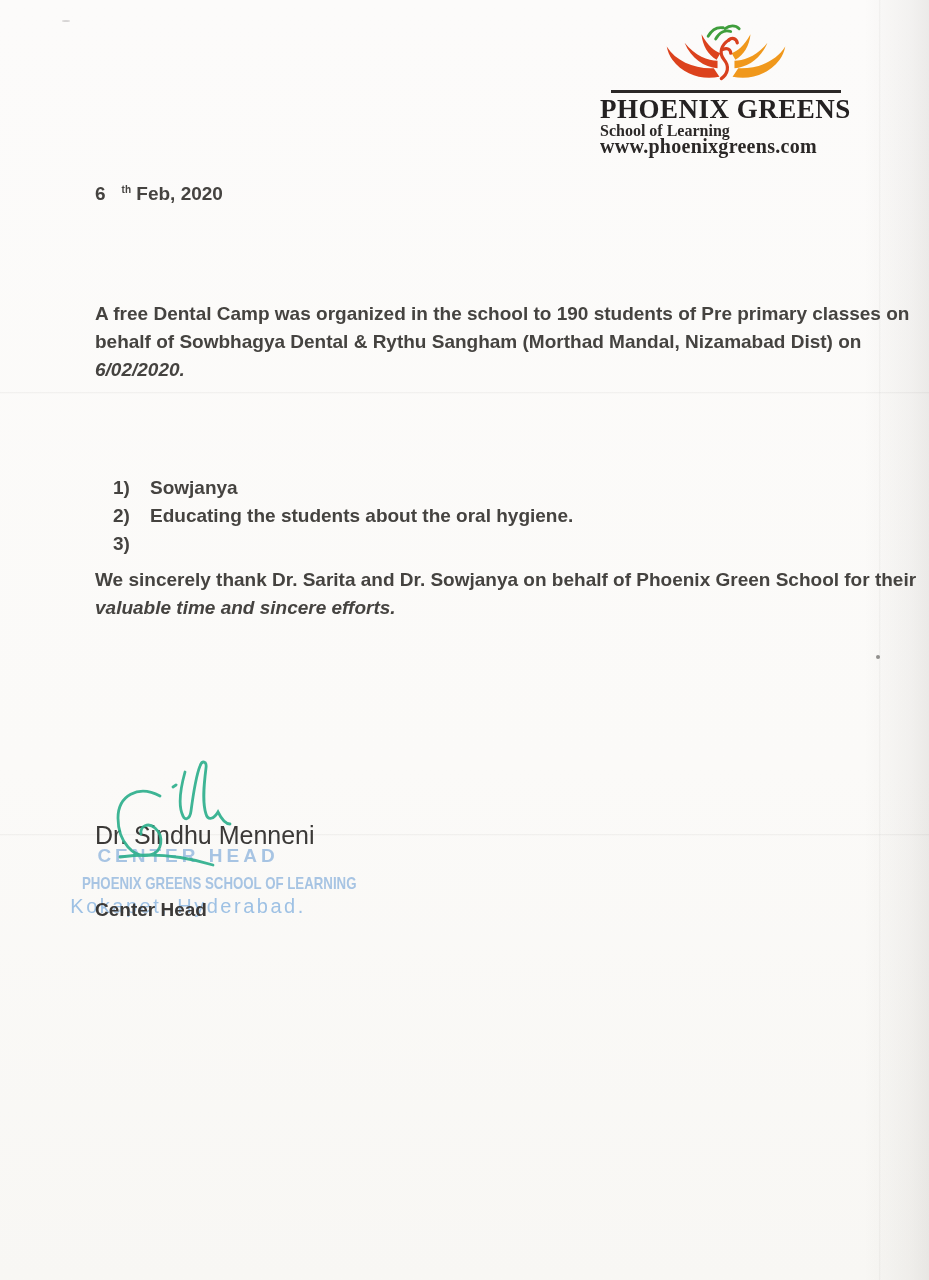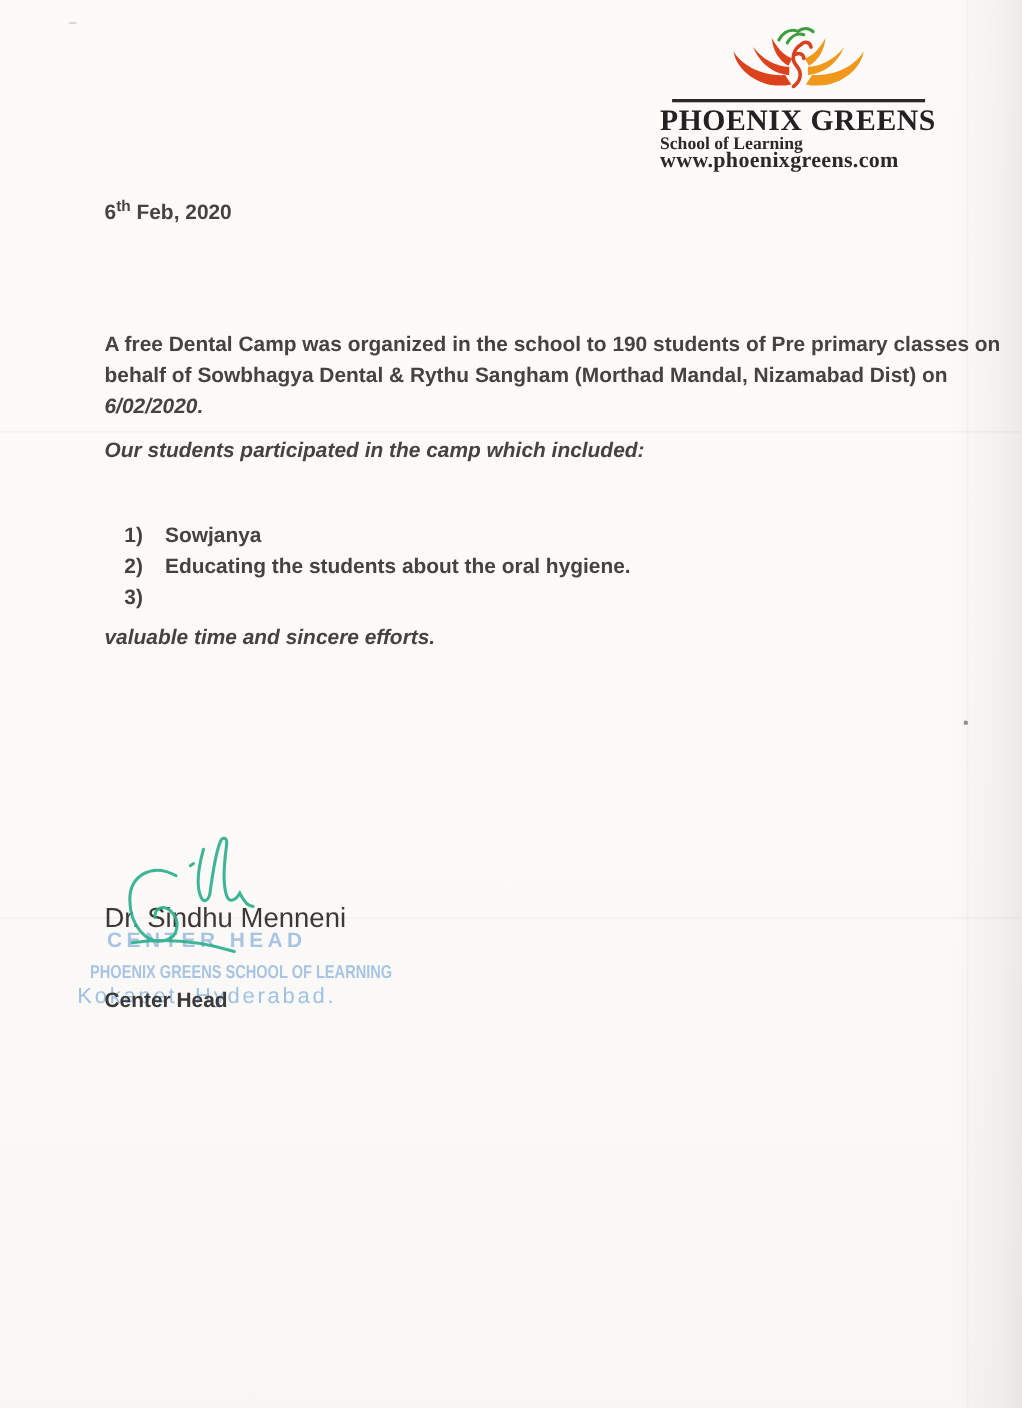--- a/index.html
+++ b/index.html
@@ -27,21 +27,21 @@
   .head-rule{width:230px;height:3px;background:#2b2827;margin:2px auto 2px auto;}
   .org-name{font-family:"Liberation Serif", serif;font-weight:700;font-size:27px;
     line-height:28px;color:#242122;letter-spacing:0.5px;white-space:nowrap;}
   .tagline{font-family:"Liberation Serif", serif;font-weight:700;font-size:16px;
     line-height:15px;color:#2b2827;}
   .website{font-family:"Liberation Serif", serif;font-weight:700;font-size:20px;
     line-height:17px;color:#2b2827;letter-spacing:0.3px;}
 
   
   .date-line{position:absolute;left:95px;top:183px;font-size:19px;font-weight:700;color:#454340;}
-  .date-line sup{font-size:14px;vertical-align:super;line-height:0;}
+  .date-line sup{font-size:10px;vertical-align:super;line-height:0;margin-left:16px;}
   .para{position:absolute;left:95px;width:752px;font-size:19px;font-weight:700;color:#454340;}
   .para .jline{text-align:justify;text-align-last:justify;height:28px;line-height:28px;white-space:nowrap;}
   .para .lline{text-align:left;height:28px;line-height:28px;white-space:nowrap;font-style:italic;}
   #para1{top:300px;}
   #para2{top:396px;}
   #para3{top:566px;}
   .num-list{position:absolute;left:113px;top:474px;font-size:19px;font-weight:700;color:#454340;}
   .num-list .li{height:28px;line-height:28px;display:flex;}
   .num-list .n{width:37px;}
 
@@ -105,39 +105,37 @@
   </div>
 
   <div class="date-line"><span>6</span><sup>th</sup><span> Feb, 2020</span></div>
 
   <div class="para" id="para1">
     <div class="jline">A free Dental Camp was organized in the school to 190 students of Pre primary classes on</div>
     <div class="jline">behalf of Sowbhagya Dental &amp; Rythu Sangham (Morthad Mandal, Nizamabad Dist) on</div>
     <div class="lline">6/02/2020.</div>
   </div>
 
-  <div class="para" id="para2">
-    <div class="lline">Our students participated in the camp which included:</div>
-  </div>
 
   <div class="num-list">
     <div class="li">
       <span class="n">1)</span>
       <span>Sowjanya</span>
     </div>
     <div class="li">
       <span class="n">2)</span>
       <span>Educating the students about the oral hygiene.</span>
     </div>
     <div class="li">
       <span class="n">3)</span>
     </div>
   </div>
 
   <div class="para" id="para3">
+    <div class="jline">We sincerely thank Dr. Sarita and Dr. Sowjanya on behalf of Phoenix Green School for their</div>
     <div class="lline">valuable time and sincere efforts.</div>
   </div>
 
   <div class="stamp">
     <div class="s1">CENTER HEAD</div>
     <div class="s2">PHOENIX GREENS SCHOOL OF LEARNING</div>
     <div class="s3">Kokapet, Hyderabad.</div>
   </div>
 
   <svg class="signature-svg" width="145" height="118" viewBox="0 0 145 118">

